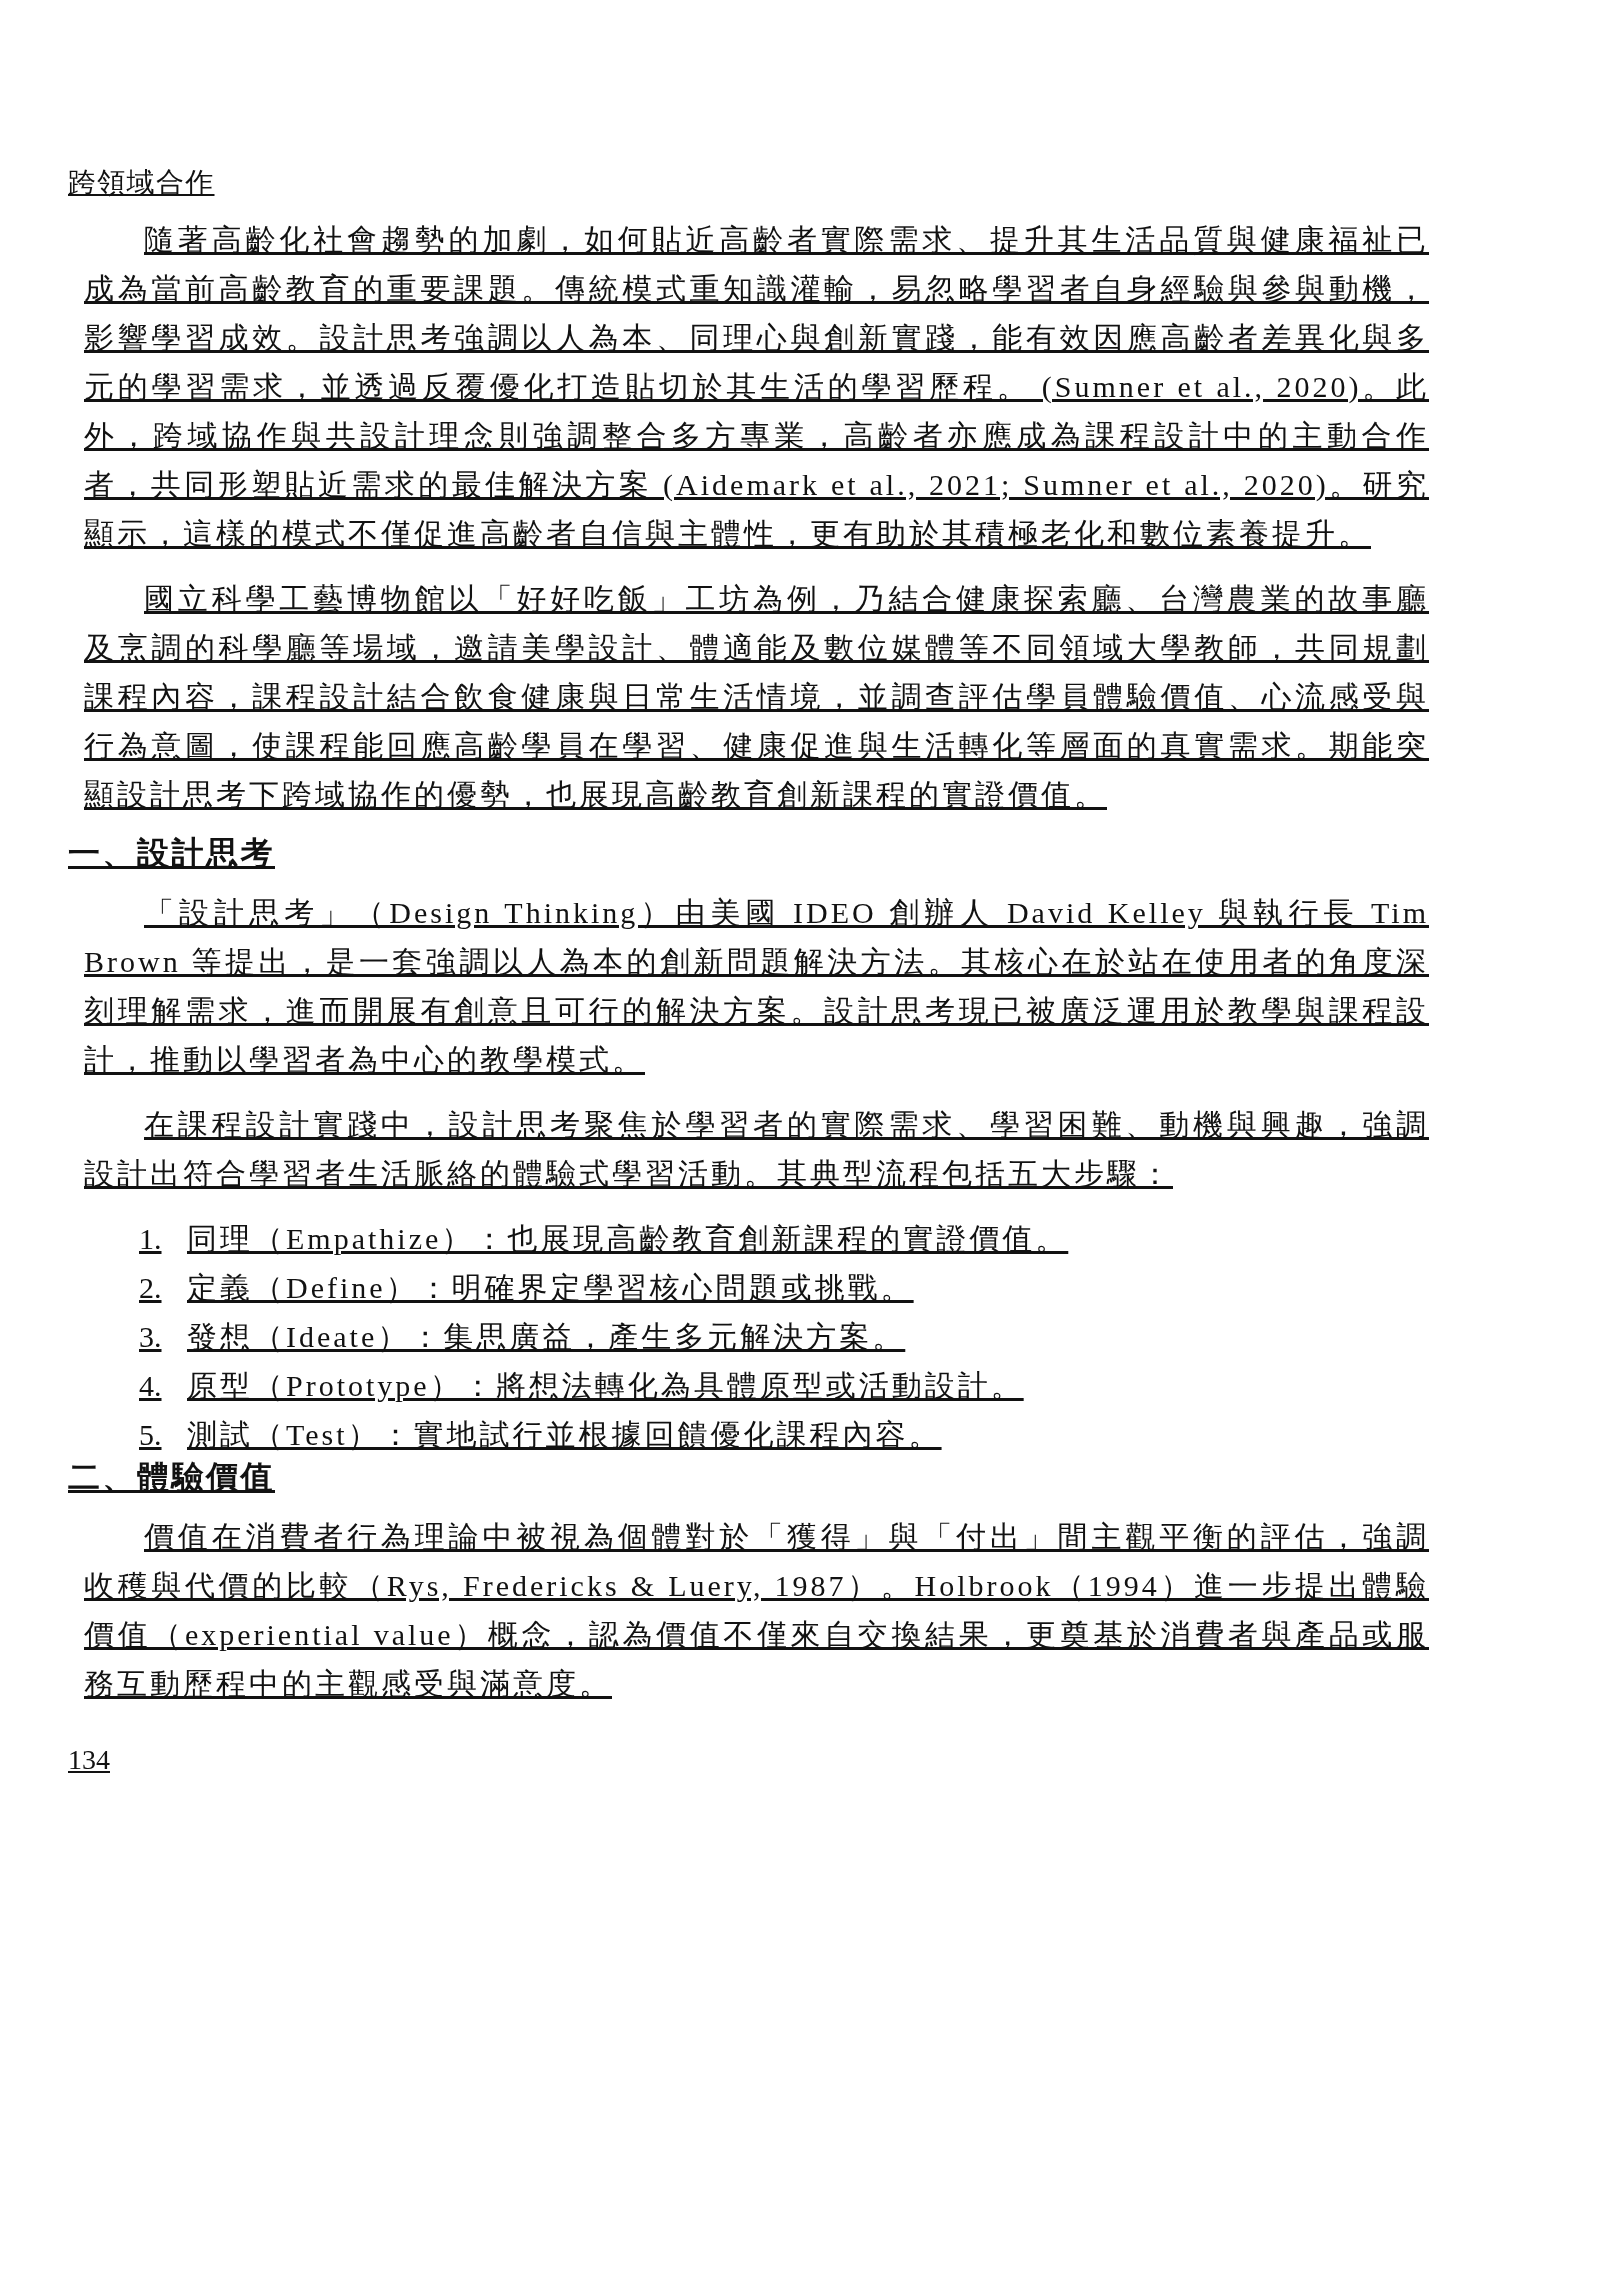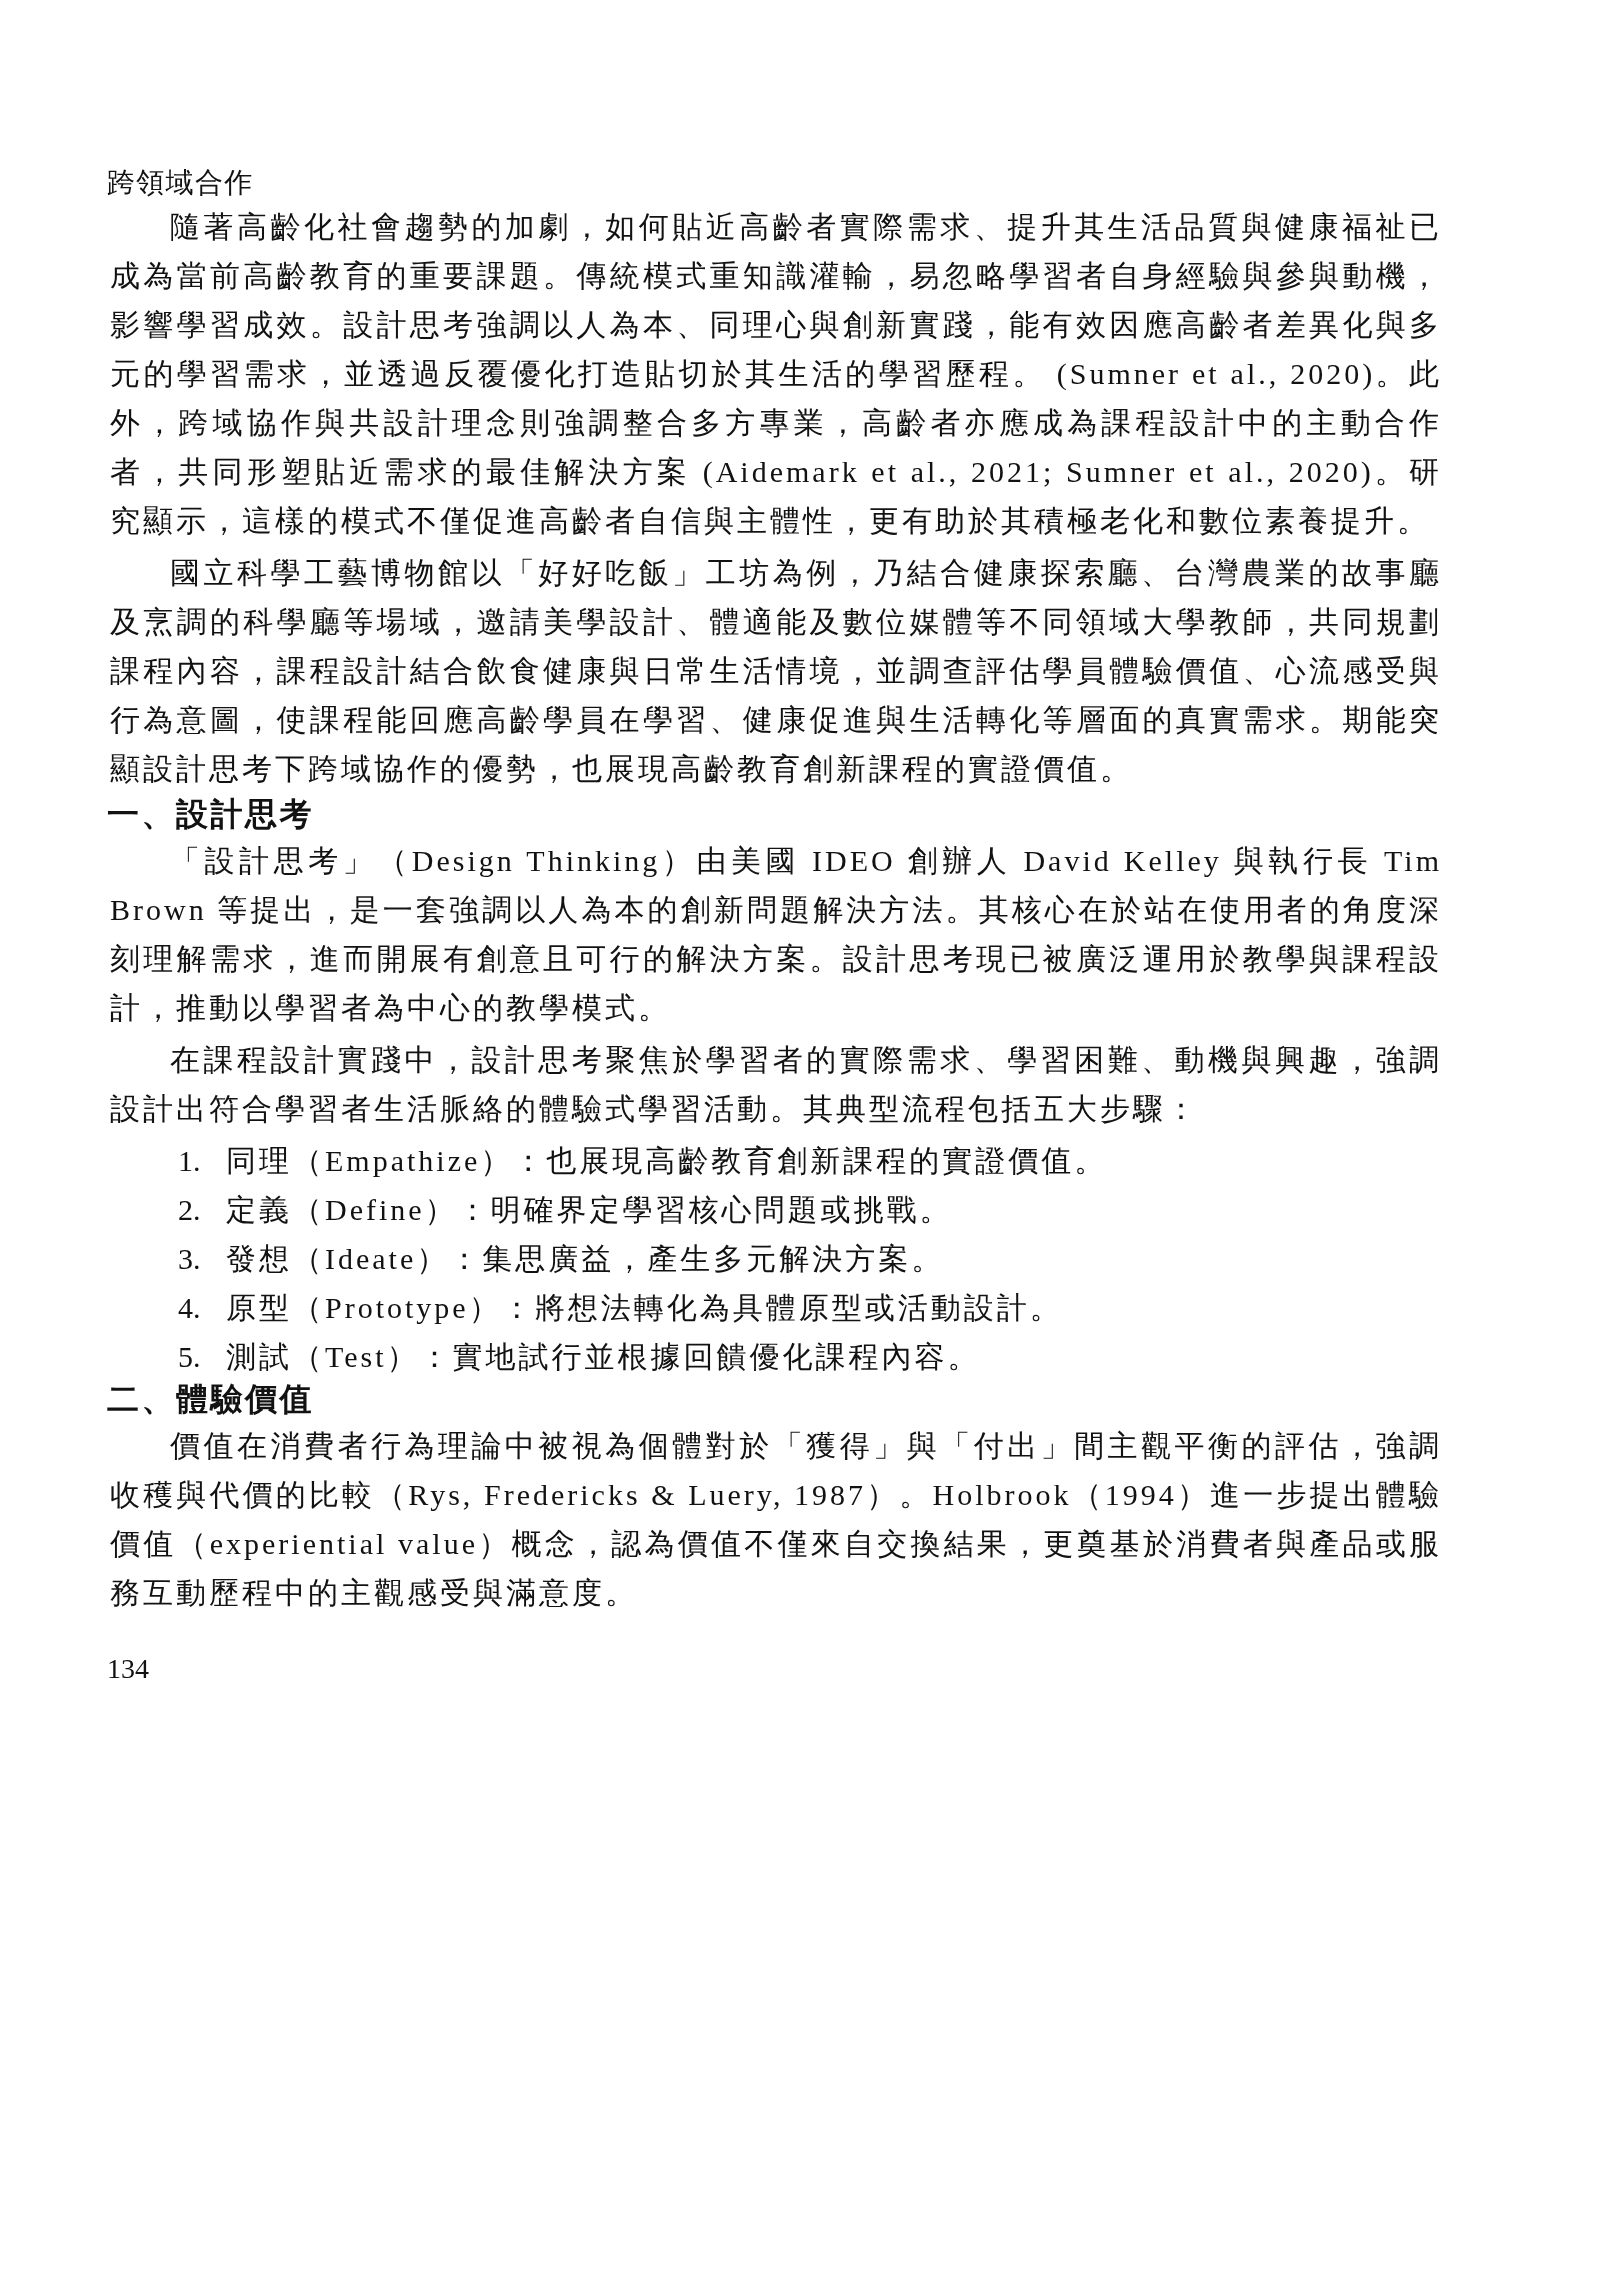--- a/index.html
+++ b/index.html
@@ -5,22 +5,23 @@
   html, body { margin: 0; padding: 0; background: #e8e8e8; }
   .page {
     position: relative;
     width: 1620px;
     height: 2273px;
     margin: 0 auto;
     background: #ffffff;
     color: #121212;
     font-family: "Liberation Serif", serif;
     box-sizing: border-box;
-    padding: 168px 175px 0 107px;
+    padding: 168px 175px 0 68px;
     overflow: hidden;
+    text-decoration: underline;
   }
   .running-head {
     font-size: 28px;
     line-height: 30.5px;
     letter-spacing: 1.3px;
   }
   h1.sec {
     font-size: 41px;
     line-height: 44px;
     font-weight: bold;
@@ -37,21 +38,21 @@
   .h1-intro { margin-top: 48px; }
   .h1-literature { margin-top: 27px; }
   .h2-dt { margin-top: 23px; }
   .h2-ev { margin-top: 39px; }
   p.body {
     font-size: 30px;
     line-height: 49px;
     letter-spacing: 0.10em;
     text-align: justify;
     text-indent: 2em;
-    margin: 3px;
+    margin: 16px;
   }
   .mt-sm { margin-top: 7.6px; }
   .mt-xs { margin-top: 5.7px; }
   .mt-md { margin-top: 9.5px; }
   .steps { margin: 0; }
   .step {
     display: flex;
     align-items: baseline;
     font-size: 30px;
     line-height: 49px;

